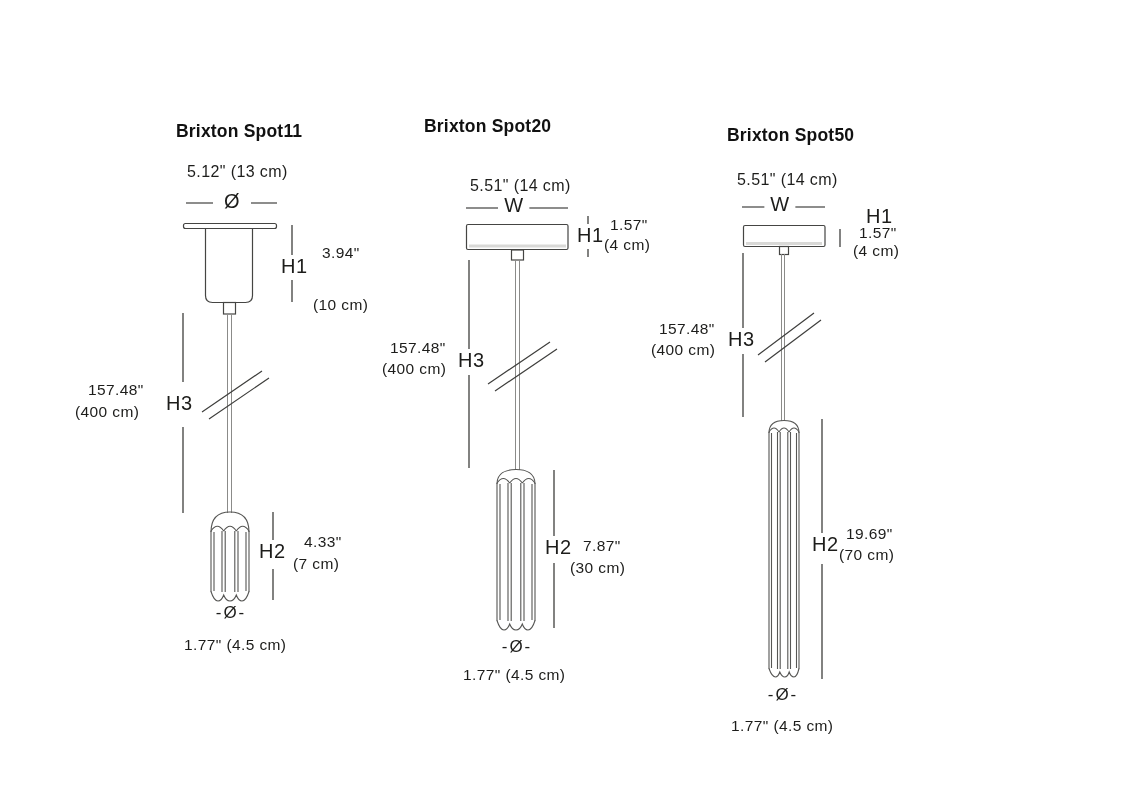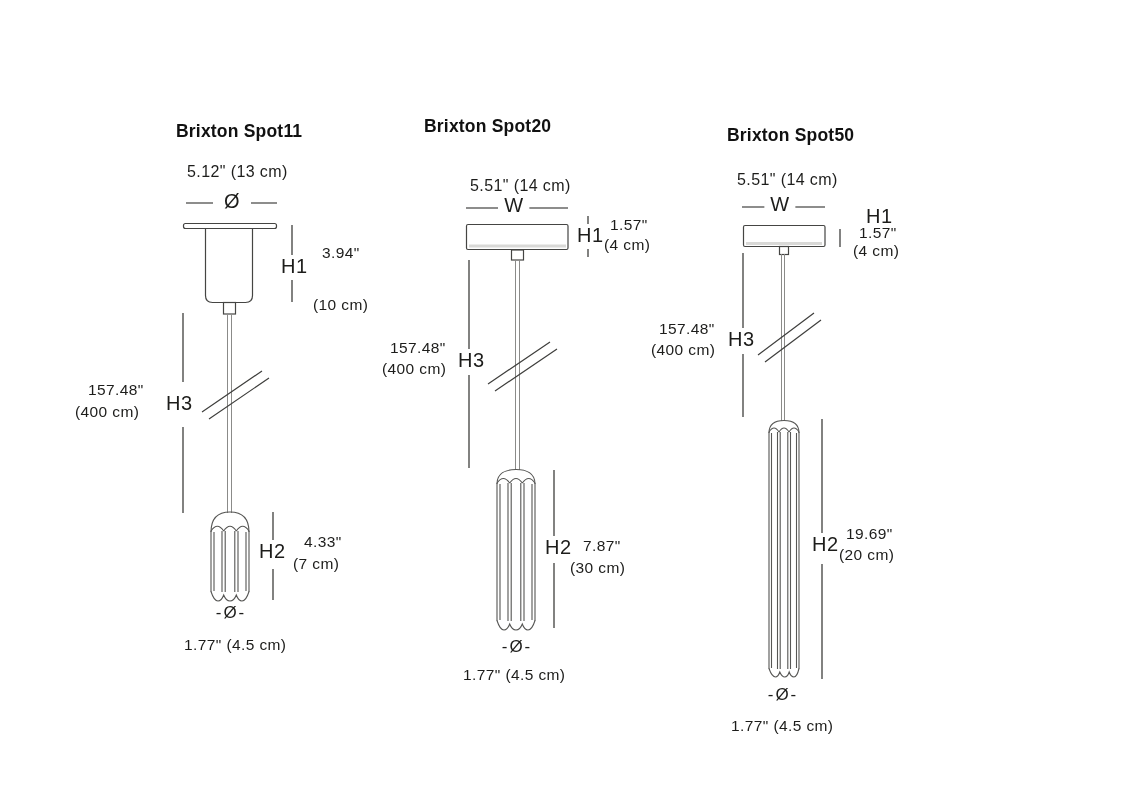--- a/index.html
+++ b/index.html
@@ -150,18 +150,18 @@
     <div class="txt dim-big" style="left:737px;top:171px;">5.51" (14 cm)</div>
     <div class="txt sym" style="left:780px;top:193px;">W</div>
     <div class="txt hlabel" style="left:864px;top:205px;">H1</div>
     <div class="txt dim" style="left:859px;top:224px;">1.57"</div>
     <div class="txt dim" style="left:853px;top:242px;">(4 cm)</div>
     <div class="txt dim" style="left:659px;top:320px;">157.48"</div>
     <div class="txt dim" style="left:651px;top:341px;">(400 cm)</div>
     <div class="txt hlabel" style="left:726px;top:328px;">H3</div>
     <div class="txt hlabel" style="left:810px;top:533px;">H2</div>
     <div class="txt dim" style="left:846px;top:525px;">19.69"</div>
-    <div class="txt dim" style="left:839px;top:546px;">(20 cm)</div>
+    <div class="txt dim" style="left:839px;top:546px;">(70 cm)</div>
     <div class="txt bsym" style="left:783px;top:685px;">-Ø-</div>
     <div class="txt dim" style="left:731px;top:717px;">1.77" (4.5 cm)</div>
   </div>
 
 </div>
 
 </body></html>

